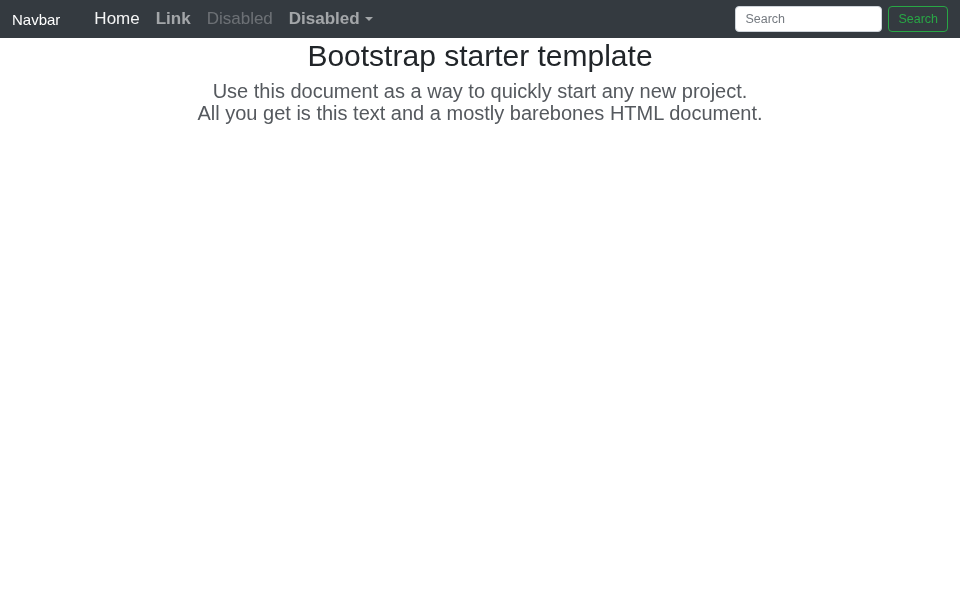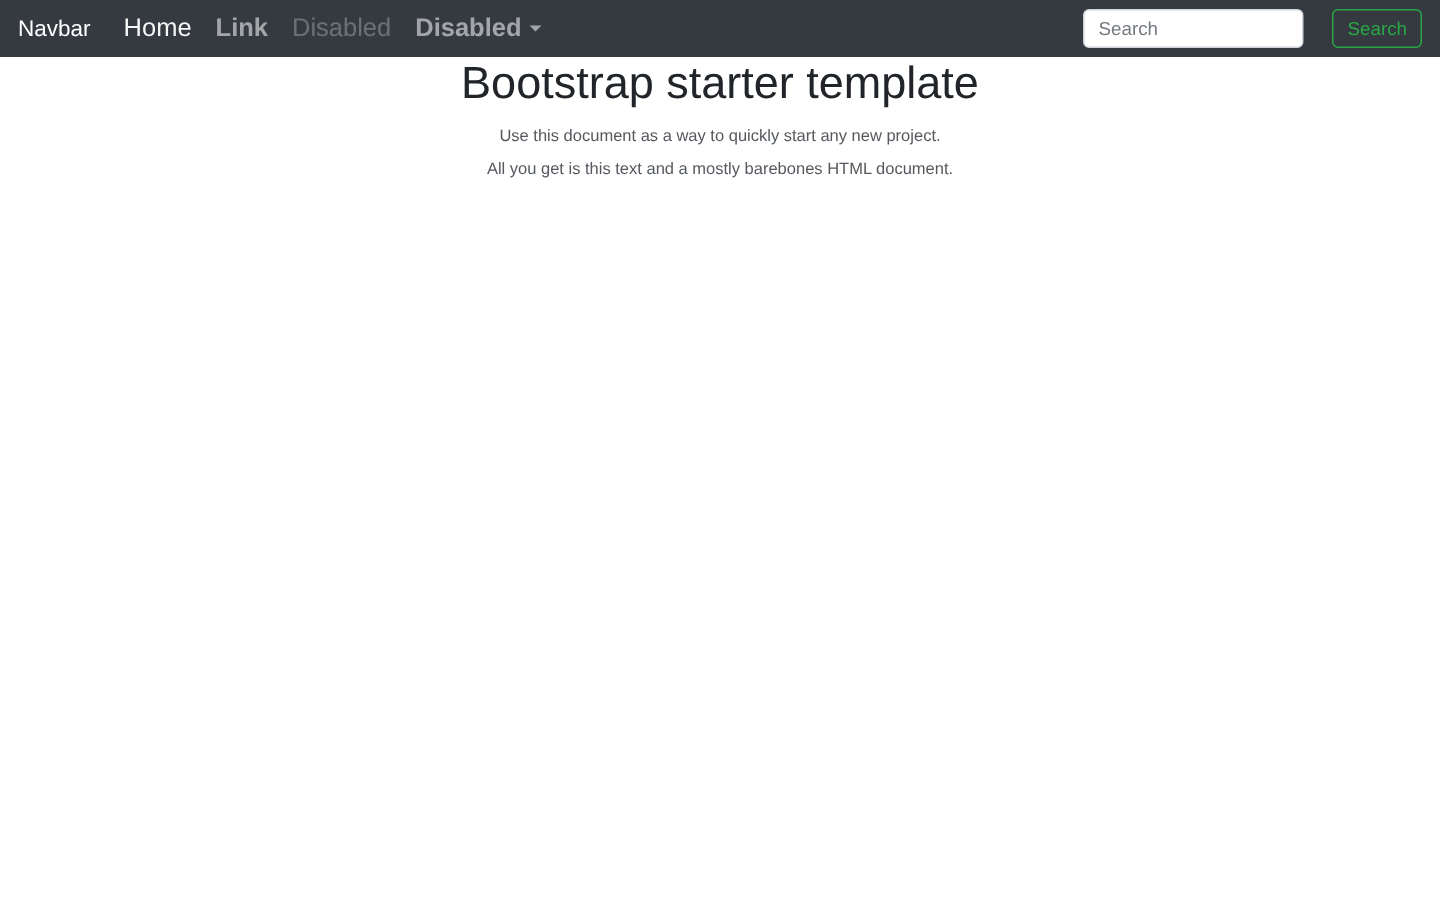--- a/index.html
+++ b/index.html
@@ -15,21 +15,21 @@
     height: 38px;
     background: #343a40;
     display: flex;
     align-items: center;
     padding: 0 12px;
   }
   .navbar-brand {
     color: #ffffff;
     font-size: 15px;
     text-decoration: none;
-    margin-right: 14px;
+    margin-right: 26px;
     cursor: pointer;
   }
   .navbar-nav {
     display: flex;
     align-items: center;
     list-style: none;
   }
   .nav-link {
     font-size: 17px;
     text-decoration: none;
@@ -48,21 +48,20 @@
     margin-left: 5px;
     border-left: 4px solid transparent;
     border-right: 4px solid transparent;
     border-top: 4px solid rgba(255,255,255,0.55);
   }
 
   .search-form {
     margin-left: auto;
     display: flex;
     align-items: center;
-    gap: 13px;
   }
   .search-input {
     width: 147px;
     height: 26px;
     border: 1px solid #ced4da;
     border-radius: 4px;
     padding: 0 9px;
     font-size: 12.5px;
     font-family: inherit;
     color: #495057;
@@ -89,21 +88,21 @@
   }
   .page-title {
     font-size: 30px;
     font-weight: 500;
     line-height: 36px;
     color: #212529;
     letter-spacing: 0;
     margin-bottom: 7px;
   }
   .lead {
-    font-size: 11px;
+    font-size: 20px;
     font-weight: 300;
     line-height: 21.5px;
     color: #55595e;
   }
   .lead-line { display: block; }
 </style>
 </head>
 <body>
 
 <nav class="navbar">

